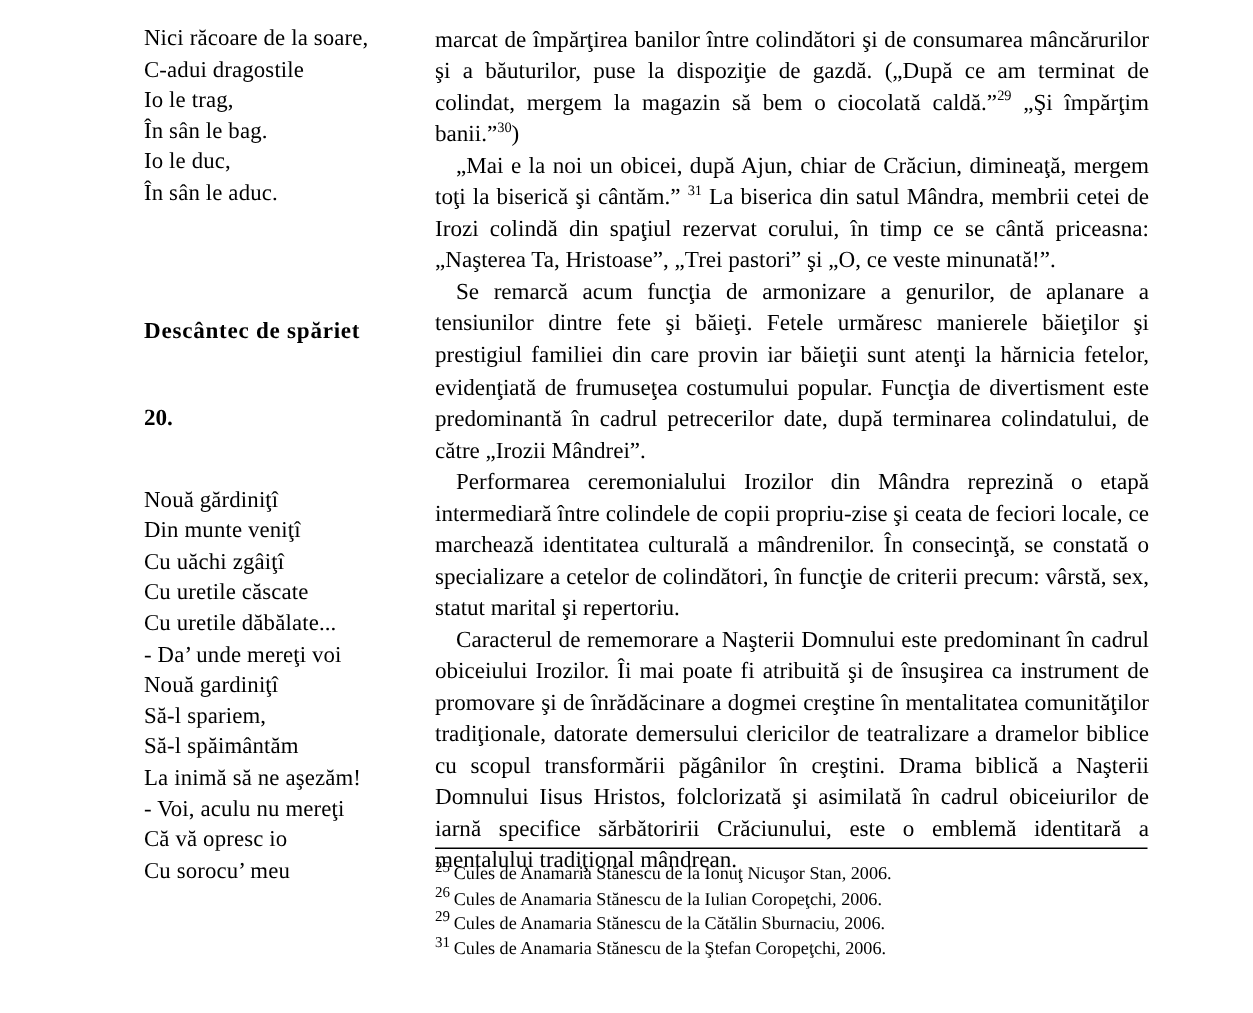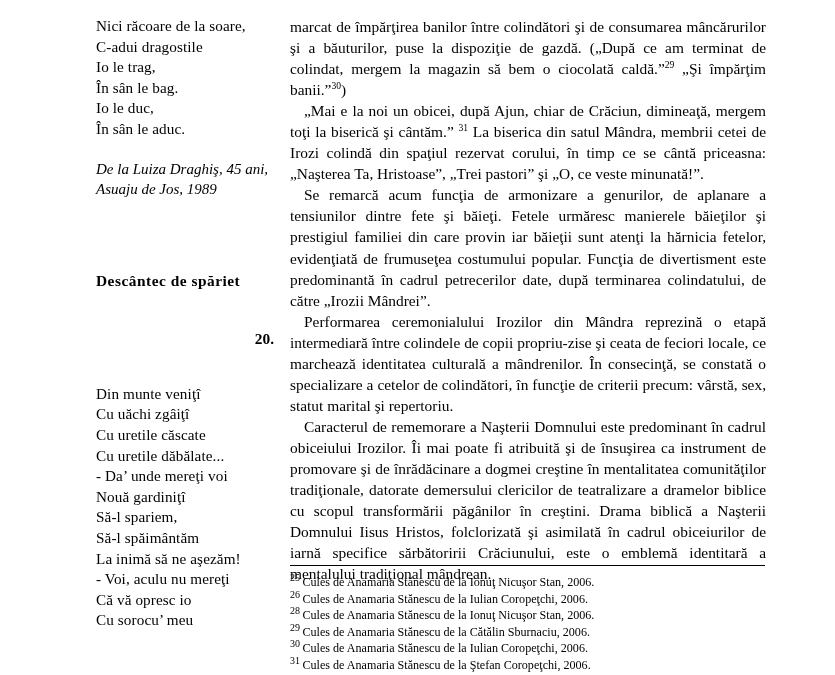--- a/index.html
+++ b/index.html
@@ -47,21 +47,21 @@
     font-weight: bold;
     font-size: 15.4px;
     text-align: left;
     letter-spacing: 0.5px;
     margin-top: 72px;
     width: 178px;
   }
   .poem-number {
     font-weight: bold;
     font-size: 15.4px;
-    text-align: right;
+    text-align: left;
     margin-top: 40px;
     width: 178px;
   }
   .verse-block-2 {
     margin-top: 36px;
   }
 
   
   .col-right {
     position: absolute;
@@ -126,27 +126,27 @@
 
     <div>
       <div class="verse-line">Nici răcoare de la soare,</div>
       <div class="verse-line">C-adui dragostile</div>
       <div class="verse-line">Io le trag,</div>
       <div class="verse-line">În sân le bag.</div>
       <div class="verse-line">Io le duc,</div>
       <div class="verse-line">În sân le aduc.</div>
     </div>
 
-    <div class="attribution">De la Luiza Draghiş, 45 ani, Asuaju de Jos, 1989</div>
 
     <div class="section-head">Descântec de spăriet</div>
 
     <div class="poem-number">20.</div>
 
     <div class="verse-block-2">
+      <div class="verse-line">Nouă gărdiniţî</div>
       <div class="verse-line">Din munte veniţî</div>
       <div class="verse-line">Cu uăchi zgâiţî</div>
       <div class="verse-line">Cu uretile căscate</div>
       <div class="verse-line">Cu uretile dăbălate...</div>
       <div class="verse-line">- Da’ unde mereţi voi</div>
       <div class="verse-line">Nouă gardiniţî</div>
       <div class="verse-line">Să-l spariem,</div>
       <div class="verse-line">Să-l spăimântăm</div>
       <div class="verse-line">La inimă să ne aşezăm!</div>
       <div class="verse-line">- Voi, aculu nu mereţi</div>
@@ -164,20 +164,18 @@
         <p class="para indent">Performarea ceremonialului Irozilor din Mândra reprezină o etapă intermediară între colindele de copii propriu-zise şi ceata de feciori locale, ce marchează identitatea culturală a mândrenilor. În consecinţă, se constată o specializare a cetelor de colindători, în funcţie de criterii precum: vârstă, sex, statut marital şi repertoriu.</p>
         <p class="para indent">Caracterul de rememorare a Naşterii Domnului este predominant în cadrul obiceiului Irozilor. Îi mai poate fi atribuită şi de însuşirea ca instrument de promovare şi de înrădăcinare a dogmei creştine în mentalitatea comunităţilor tradiţionale, datorate demersului clericilor de teatralizare a dramelor biblice cu scopul transformării păgânilor în creştini. Drama biblică a Naşterii Domnului Iisus Hristos, folclorizată şi asimilată în cadrul obiceiurilor de iarnă specifice sărbătoririi Crăciunului, este o emblemă identitară a mentalului tradiţional mândrean.</p>
       </div>
   </div>
 
   <div class="footnote-area">
     <div class="footnote-rule"></div>
     <div id="footnote-host">
         <div class="footnote"><span class="fn-num">25</span>Cules de Anamaria Stănescu de la Ionuţ Nicuşor Stan, 2006.</div>
         <div class="footnote"><span class="fn-num">26</span>Cules de Anamaria Stănescu de la Iulian Coropeţchi, 2006.</div>
-        <div class="footnote"><span class="fn-num">28</span>Cules de Anamaria Stănescu de la Ionuţ Nicuşor Stan, 2006.</div>
         <div class="footnote"><span class="fn-num">29</span>Cules de Anamaria Stănescu de la Cătălin Sburnaciu, 2006.</div>
-        <div class="footnote"><span class="fn-num">30</span>Cules de Anamaria Stănescu de la Iulian Coropeţchi, 2006.</div>
         <div class="footnote"><span class="fn-num">31</span>Cules de Anamaria Stănescu de la Ştefan Coropeţchi, 2006.</div>
       </div>
   </div>
 
 </div>
 
 </body></html>

